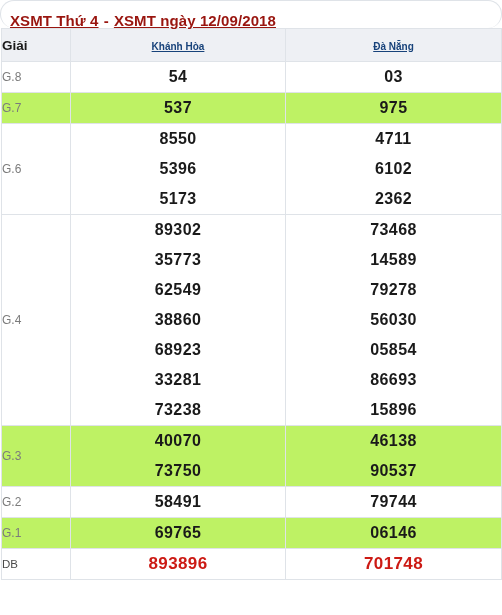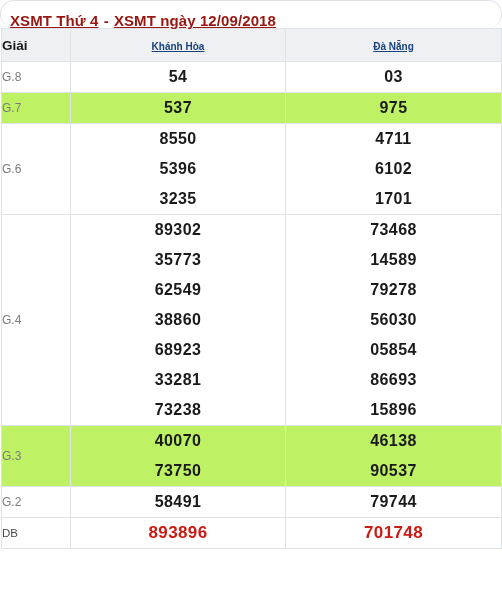--- a/index.html
+++ b/index.html
@@ -166,26 +166,26 @@
           </td>
           <td class="num-cell">
             <div class="num-line">975</div>
           </td>
         </tr>
         <tr class="band-white">
           <td class="prize-cell">G.6</td>
           <td class="num-cell">
             <div class="num-line">8550</div>
             <div class="num-line">5396</div>
-            <div class="num-line">3235</div>
+            <div class="num-line">5173</div>
           </td>
           <td class="num-cell">
             <div class="num-line">4711</div>
             <div class="num-line">6102</div>
-            <div class="num-line">1701</div>
+            <div class="num-line">2362</div>
           </td>
         </tr>
         <tr class="band-white">
           <td class="prize-cell">G.4</td>
           <td class="num-cell">
             <div class="num-line">89302</div>
             <div class="num-line">35773</div>
             <div class="num-line">62549</div>
             <div class="num-line">38860</div>
             <div class="num-line">68923</div>
@@ -215,20 +215,29 @@
         </tr>
         <tr class="band-white">
           <td class="prize-cell">G.2</td>
           <td class="num-cell">
             <div class="num-line">58491</div>
           </td>
           <td class="num-cell">
             <div class="num-line">79744</div>
           </td>
         </tr>
+        <tr class="band-gray">
+          <td class="prize-cell">G.1</td>
+          <td class="num-cell">
+            <div class="num-line">69765</div>
+          </td>
+          <td class="num-cell">
+            <div class="num-line">06146</div>
+          </td>
+        </tr>
         <tr class="band-white row-db">
           <td class="prize-cell">DB</td>
           <td class="num-cell">
             <div class="num-line">893896</div>
           </td>
           <td class="num-cell">
             <div class="num-line">701748</div>
           </td>
         </tr>
       </tbody>

